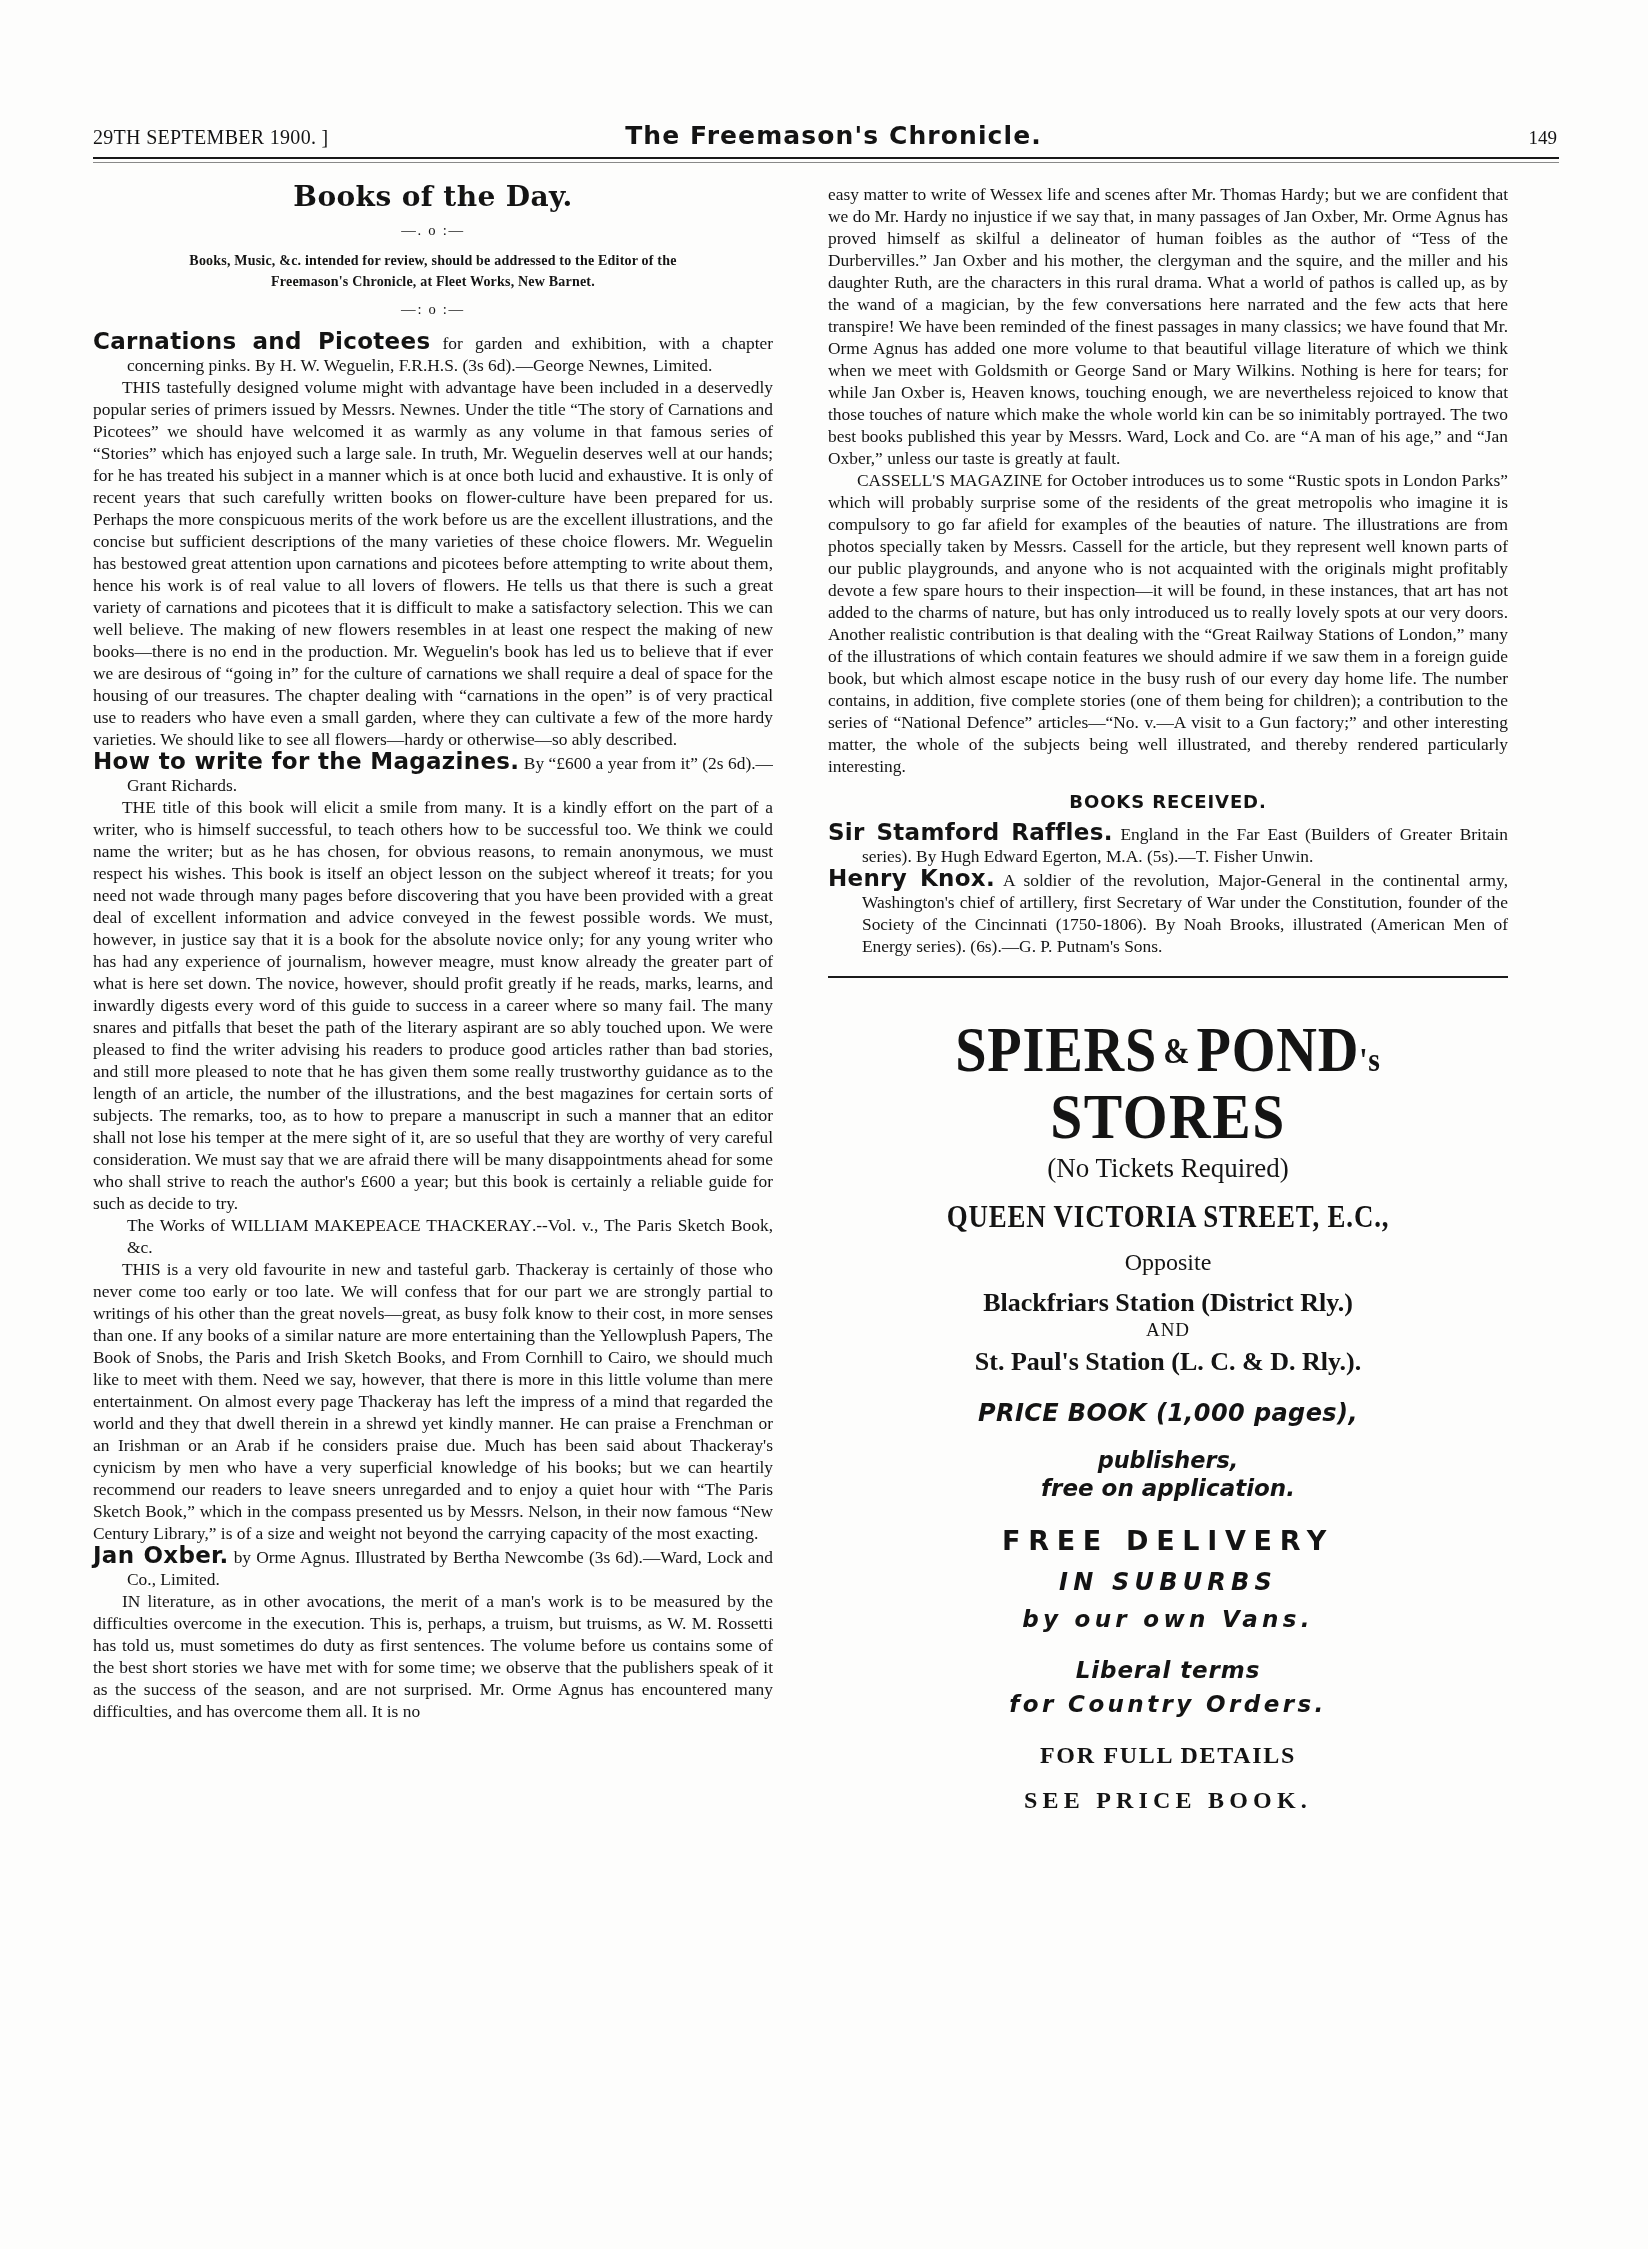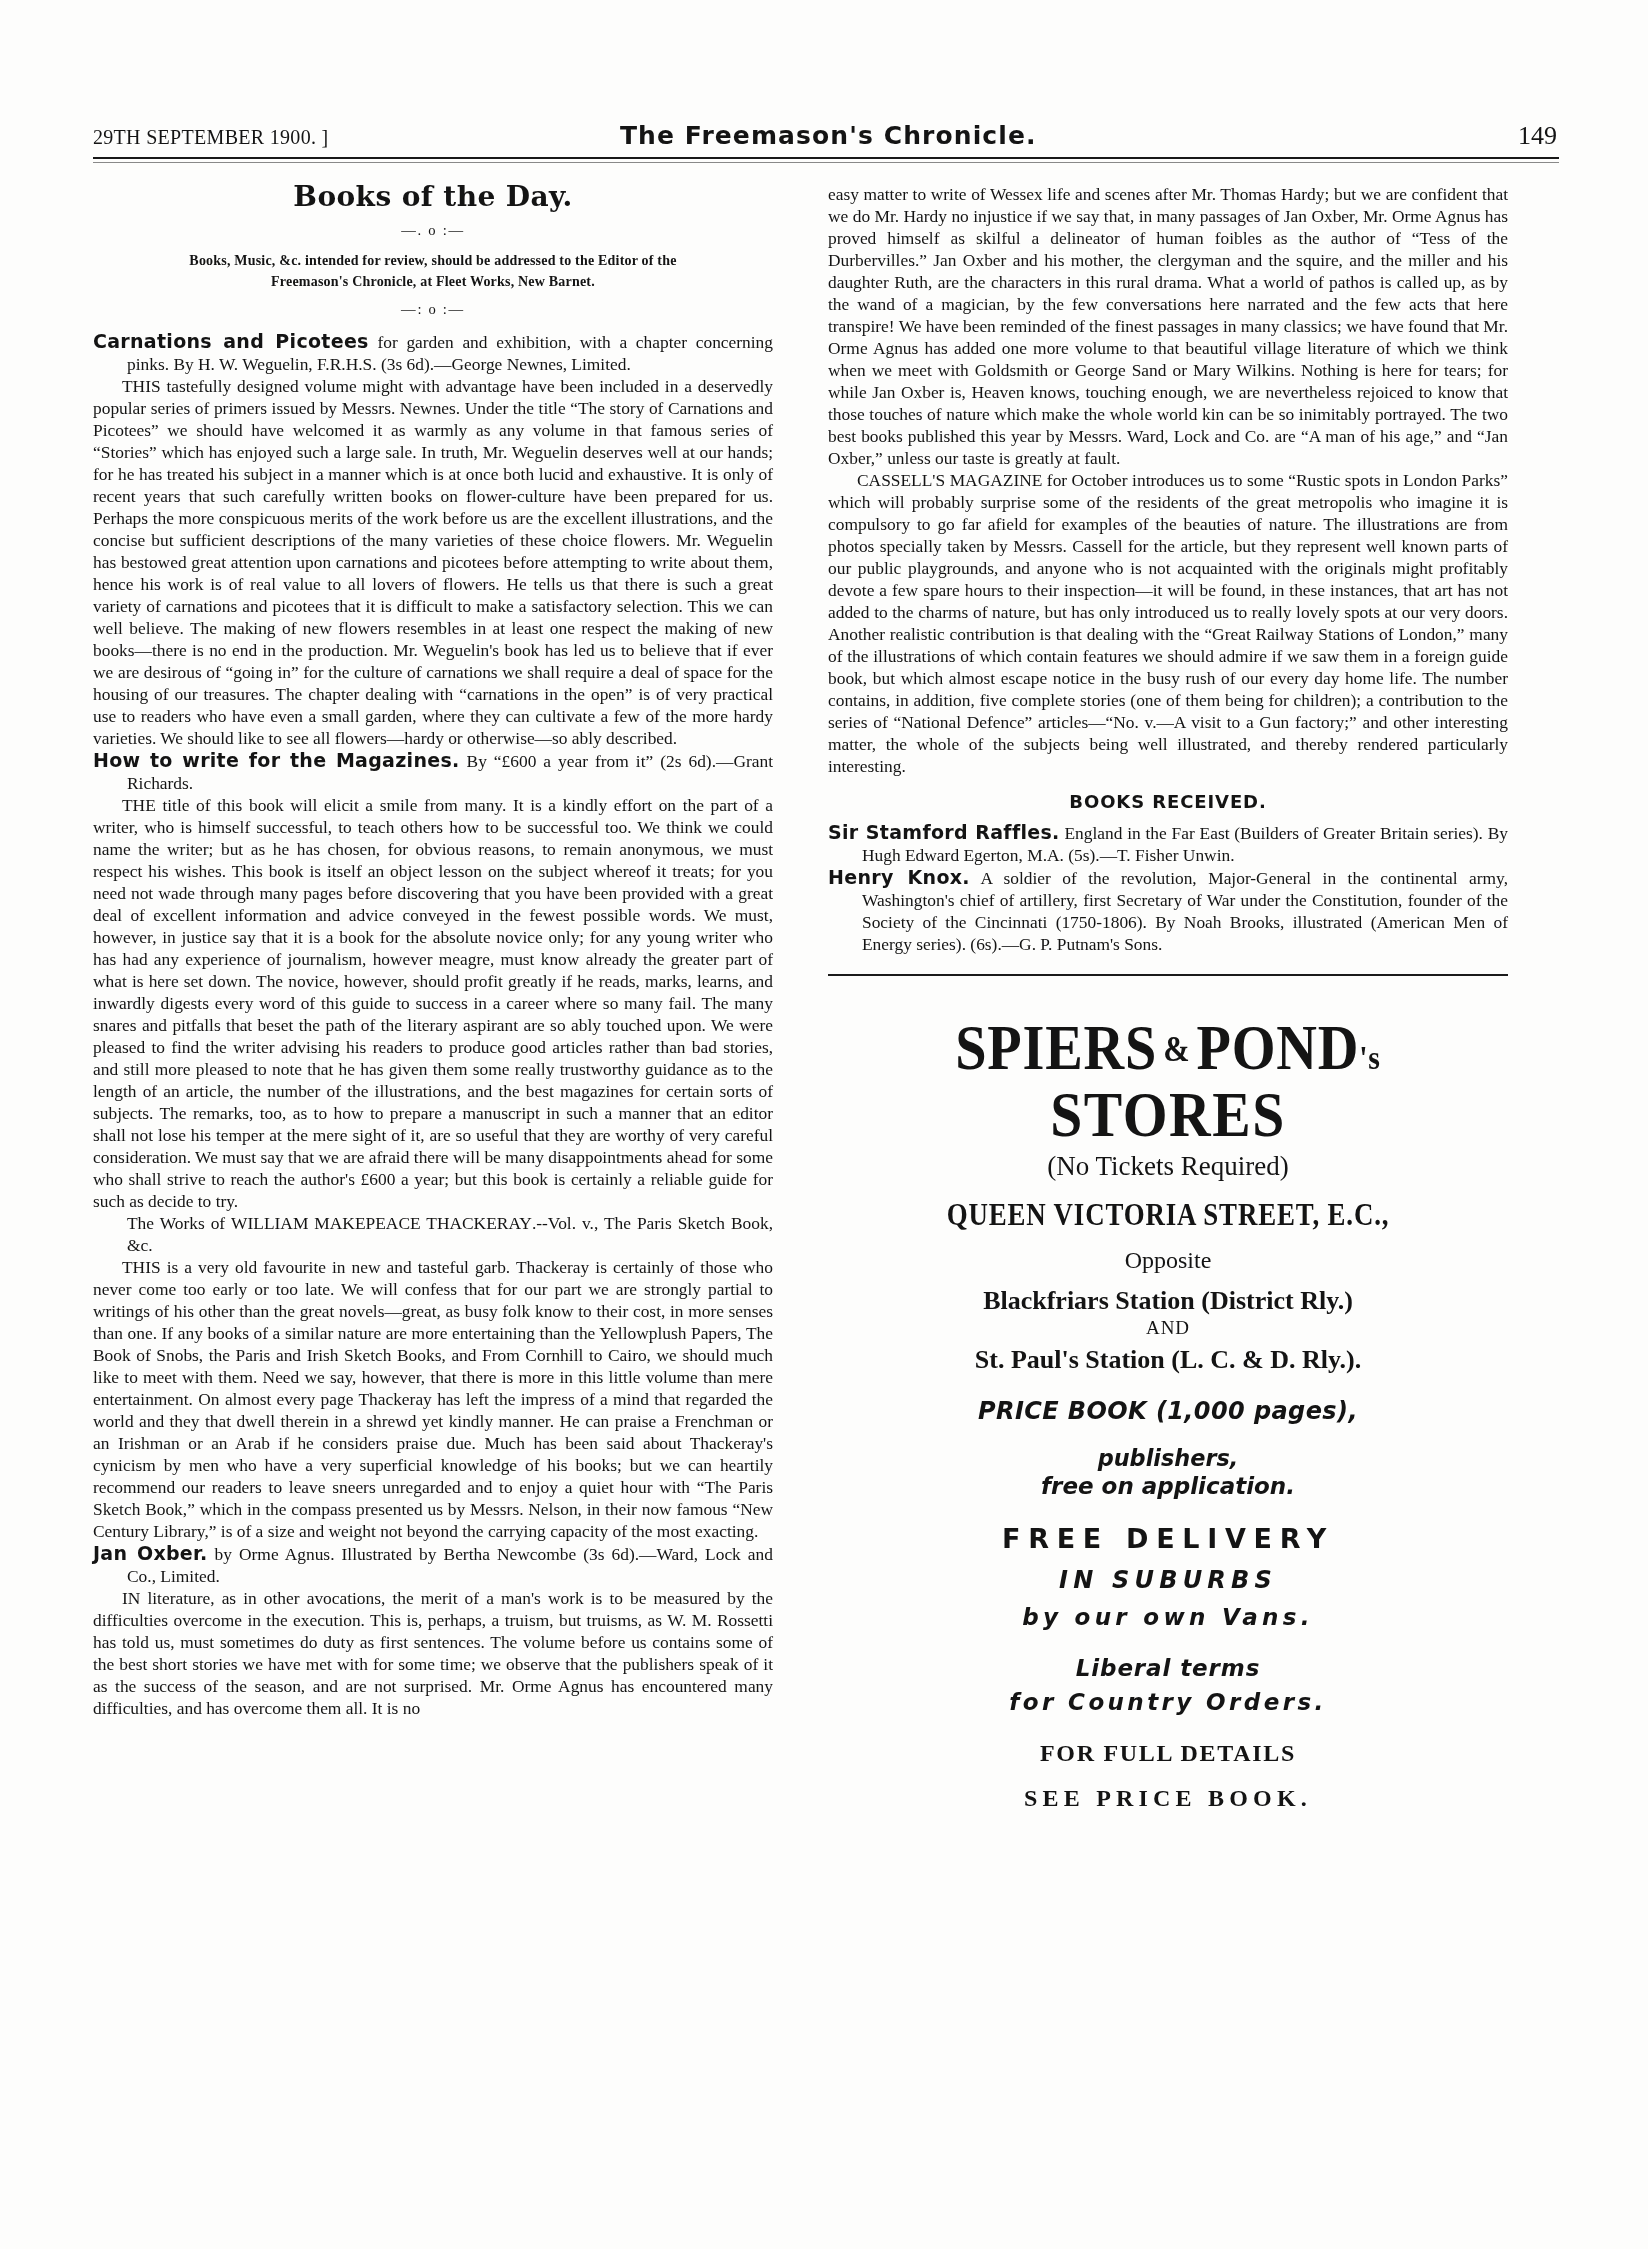--- a/index.html
+++ b/index.html
@@ -44,21 +44,21 @@
     font-family: "DejaVu Sans", sans-serif;
     font-weight: bold;
     font-size: 25px;
     letter-spacing: 1.1px;
     position: relative;
     left: -95px;
     white-space: nowrap;
   }
   .masthead-page {
     font-family: "Liberation Serif", serif;
-    font-size: 26px;
+    font-size: 19px;
     font-weight: normal;
     white-space: nowrap;
   }
   .rule-top {
     position: absolute;
     left: 93px;
     top: 157px;
     width: 1466px;
     height: 0;
     border-top: 2.6px solid #181818;
@@ -115,21 +115,21 @@
 
   
   .entry {
     margin-top: 12px;
     padding-left: 34px;
     text-indent: -34px;
   }
   .entry .bk {
     font-family: "DejaVu Sans", sans-serif;
     font-weight: bold;
-    font-size: 19px;
+    font-size: 23px;
     letter-spacing: 0.3px;
   }
   .body-par {
     margin-top: 1.7px;
     text-indent: 29px;
   }
   .body-par.cont { text-indent: 0; margin-top: 0; }
   .sc { font-variant: small-caps; }
   .subentry {
     padding-left: 34px;

